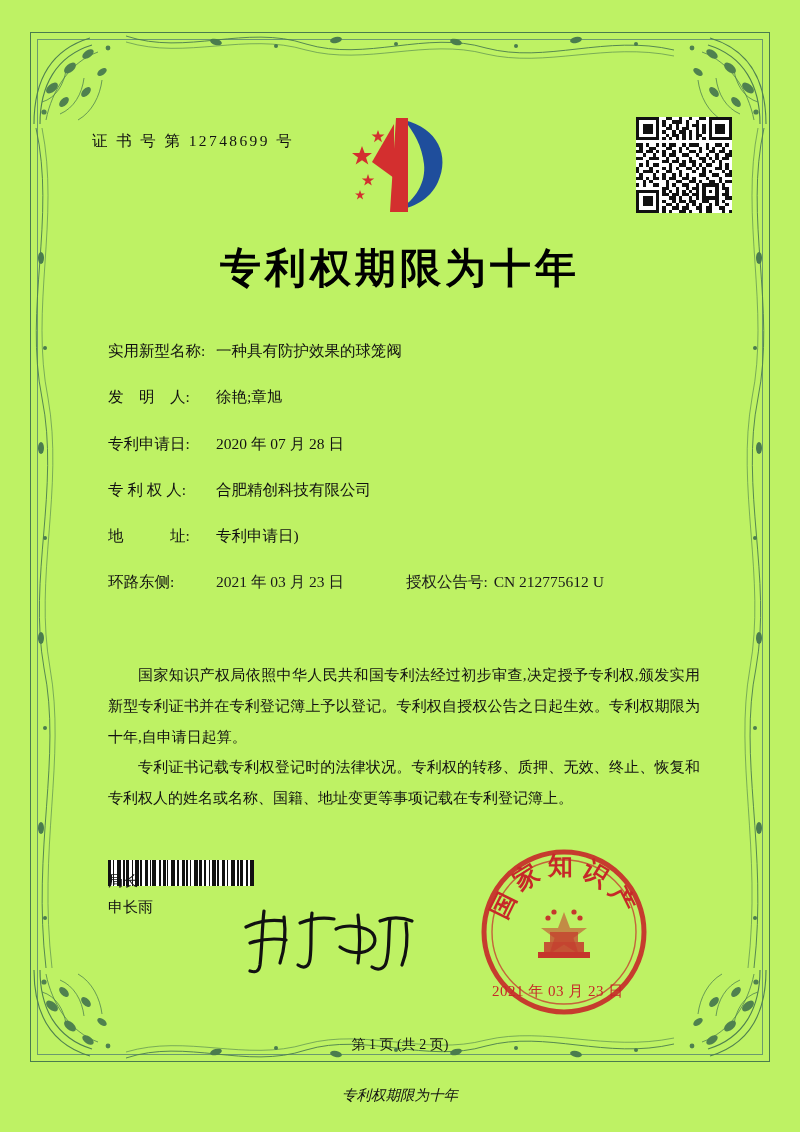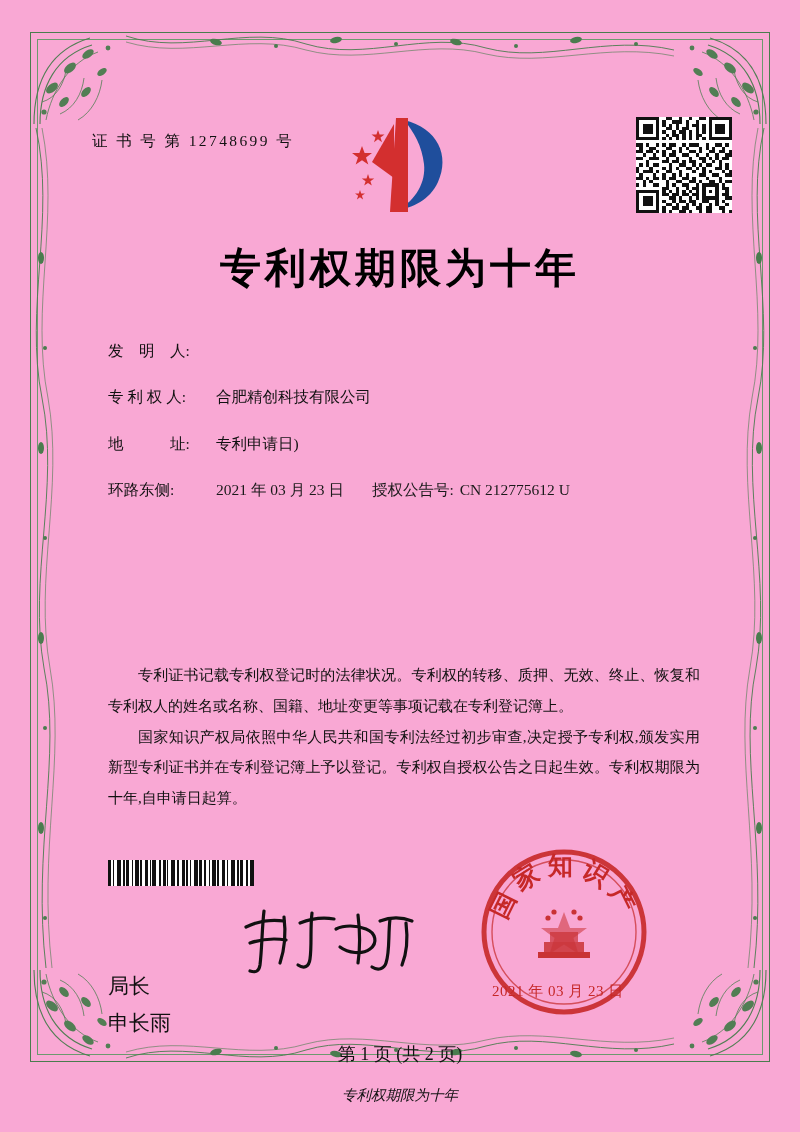--- a/index.html
+++ b/index.html
@@ -13,21 +13,21 @@
     font-family: "Liberation Serif", serif;
     color: #1a1a1a;
     position: relative;
     overflow: hidden;
   }
 
   .page {
     position: relative;
     width: 800px;
     height: 1132px;
-    background: #f9a8d4;
+    background: #bef264;
   }
 
   
   .border-outer {
     position: absolute;
     left: 30px;
     top: 32px;
     width: 740px;
     height: 1030px;
     border: 1.6px solid #4a7c4e;
@@ -156,21 +156,21 @@
     display: block;
   }
 
   .row-inline {
     display: flex;
     align-items: baseline;
     font-size: 15.5px;
     margin-bottom: 0;
   }
   .row-inline .seg2 {
-    margin-left: 28px;
+    margin-left: 62px;
     display: flex;
     align-items: flex-end;
   }
   .row-inline .seg2 .lbl {
     white-space: nowrap;
     margin-right: 6px;
   }
 
   
   .body-text {
@@ -201,22 +201,22 @@
   .barcode i {
     display: block;
     background: #111;
     height: 100%;
   }
 
   
   .sig-labels {
     position: absolute;
     left: 108px;
-    top: 968px;
-    font-size: 21px;
+    top: 868px;
+    font-size: 15px;
     line-height: 1.75;
     color: #111;
   }
   .signature {
     position: absolute;
     left: 240px;
     top: 905px;
     width: 180px;
     height: 72px;
   }
@@ -239,23 +239,22 @@
     white-space: nowrap;
   }
 
   
   .page-num {
     position: absolute;
     left: 0;
     top: 1036px;
     width: 800px;
     text-align: center;
-    font-size: 18px;
+    font-size: 14px;
     color: #111;
-    margin-top: 6px;
   }
   .footer-note {
     position: absolute;
     left: 0;
     top: 1086px;
     width: 800px;
     text-align: center;
     font-size: 14.5px;
     color: #111;
     font-style: italic;
@@ -665,26 +664,35 @@
           <rect x="26" y="28" width="1" height="1"></rect>
         <rect x="28" y="28" width="1" height="1"></rect>
       </g>
     </svg>
   </div>
 
   <div class="doc-title">专利权期限为十年</div>
 
   <div class="fields">
 
+    <div class="field-row">
+      <span class="field-label">实用新型名称:</span>
+      <span class="field-value">一种具有防护效果的球笼阀</span>
+    </div>
 
     <div class="field-row">
       <span class="field-label">发　明　人:</span>
+      <span class="field-value">徐艳;章旭</span>
     </div>
 
 
+    <div class="field-row">
+      <span class="field-label">专利申请日:</span>
+      <span class="field-value">2020 年 07 月 28 日</span>
+    </div>
 
     <div class="field-row">
       <span class="field-label">专 利 权 人:</span>
       <span class="field-value">合肥精创科技有限公司</span>
     </div>
 
     <div class="field-row">
       <span class="field-label">地　　　址:</span>
       <span class="field-value">
         <span class="cont">专利申请日)</span>
@@ -695,22 +703,22 @@
       <span class="field-label">环路东侧:</span>
       <span>2021 年 03 月 23 日</span>
       <span class="seg2">
         <span class="lbl">授权公告号:</span>
         <span>CN 212775612 U</span>
       </span>
     </div>
   </div>
 
   <div class="body-text">
+    <p>国家知识产权局依照中华人民共和国专利法经过初步审查,决定授予专利权,颁发实用新型专利证书并在专利登记簿上予以登记。专利权自授权公告之日起生效。专利权期限为十年,自申请日起算。</p>
     <p>专利证书记载专利权登记时的法律状况。专利权的转移、质押、无效、终止、恢复和专利权人的姓名或名称、国籍、地址变更等事项记载在专利登记簿上。</p>
-    <p>国家知识产权局依照中华人民共和国专利法经过初步审查,决定授予专利权,颁发实用新型专利证书并在专利登记簿上予以登记。专利权自授权公告之日起生效。专利权期限为十年,自申请日起算。</p>
   </div>
 
   <div class="barcode">
     <i style="width:3px"></i>
       <i style="width:2px;background:#fff"></i>
     <i style="width:1px"></i>
       <i style="width:3px;background:#fff"></i>
     <i style="width:4px"></i>
       <i style="width:2px;background:#fff"></i>
     <i style="width:2px"></i>

